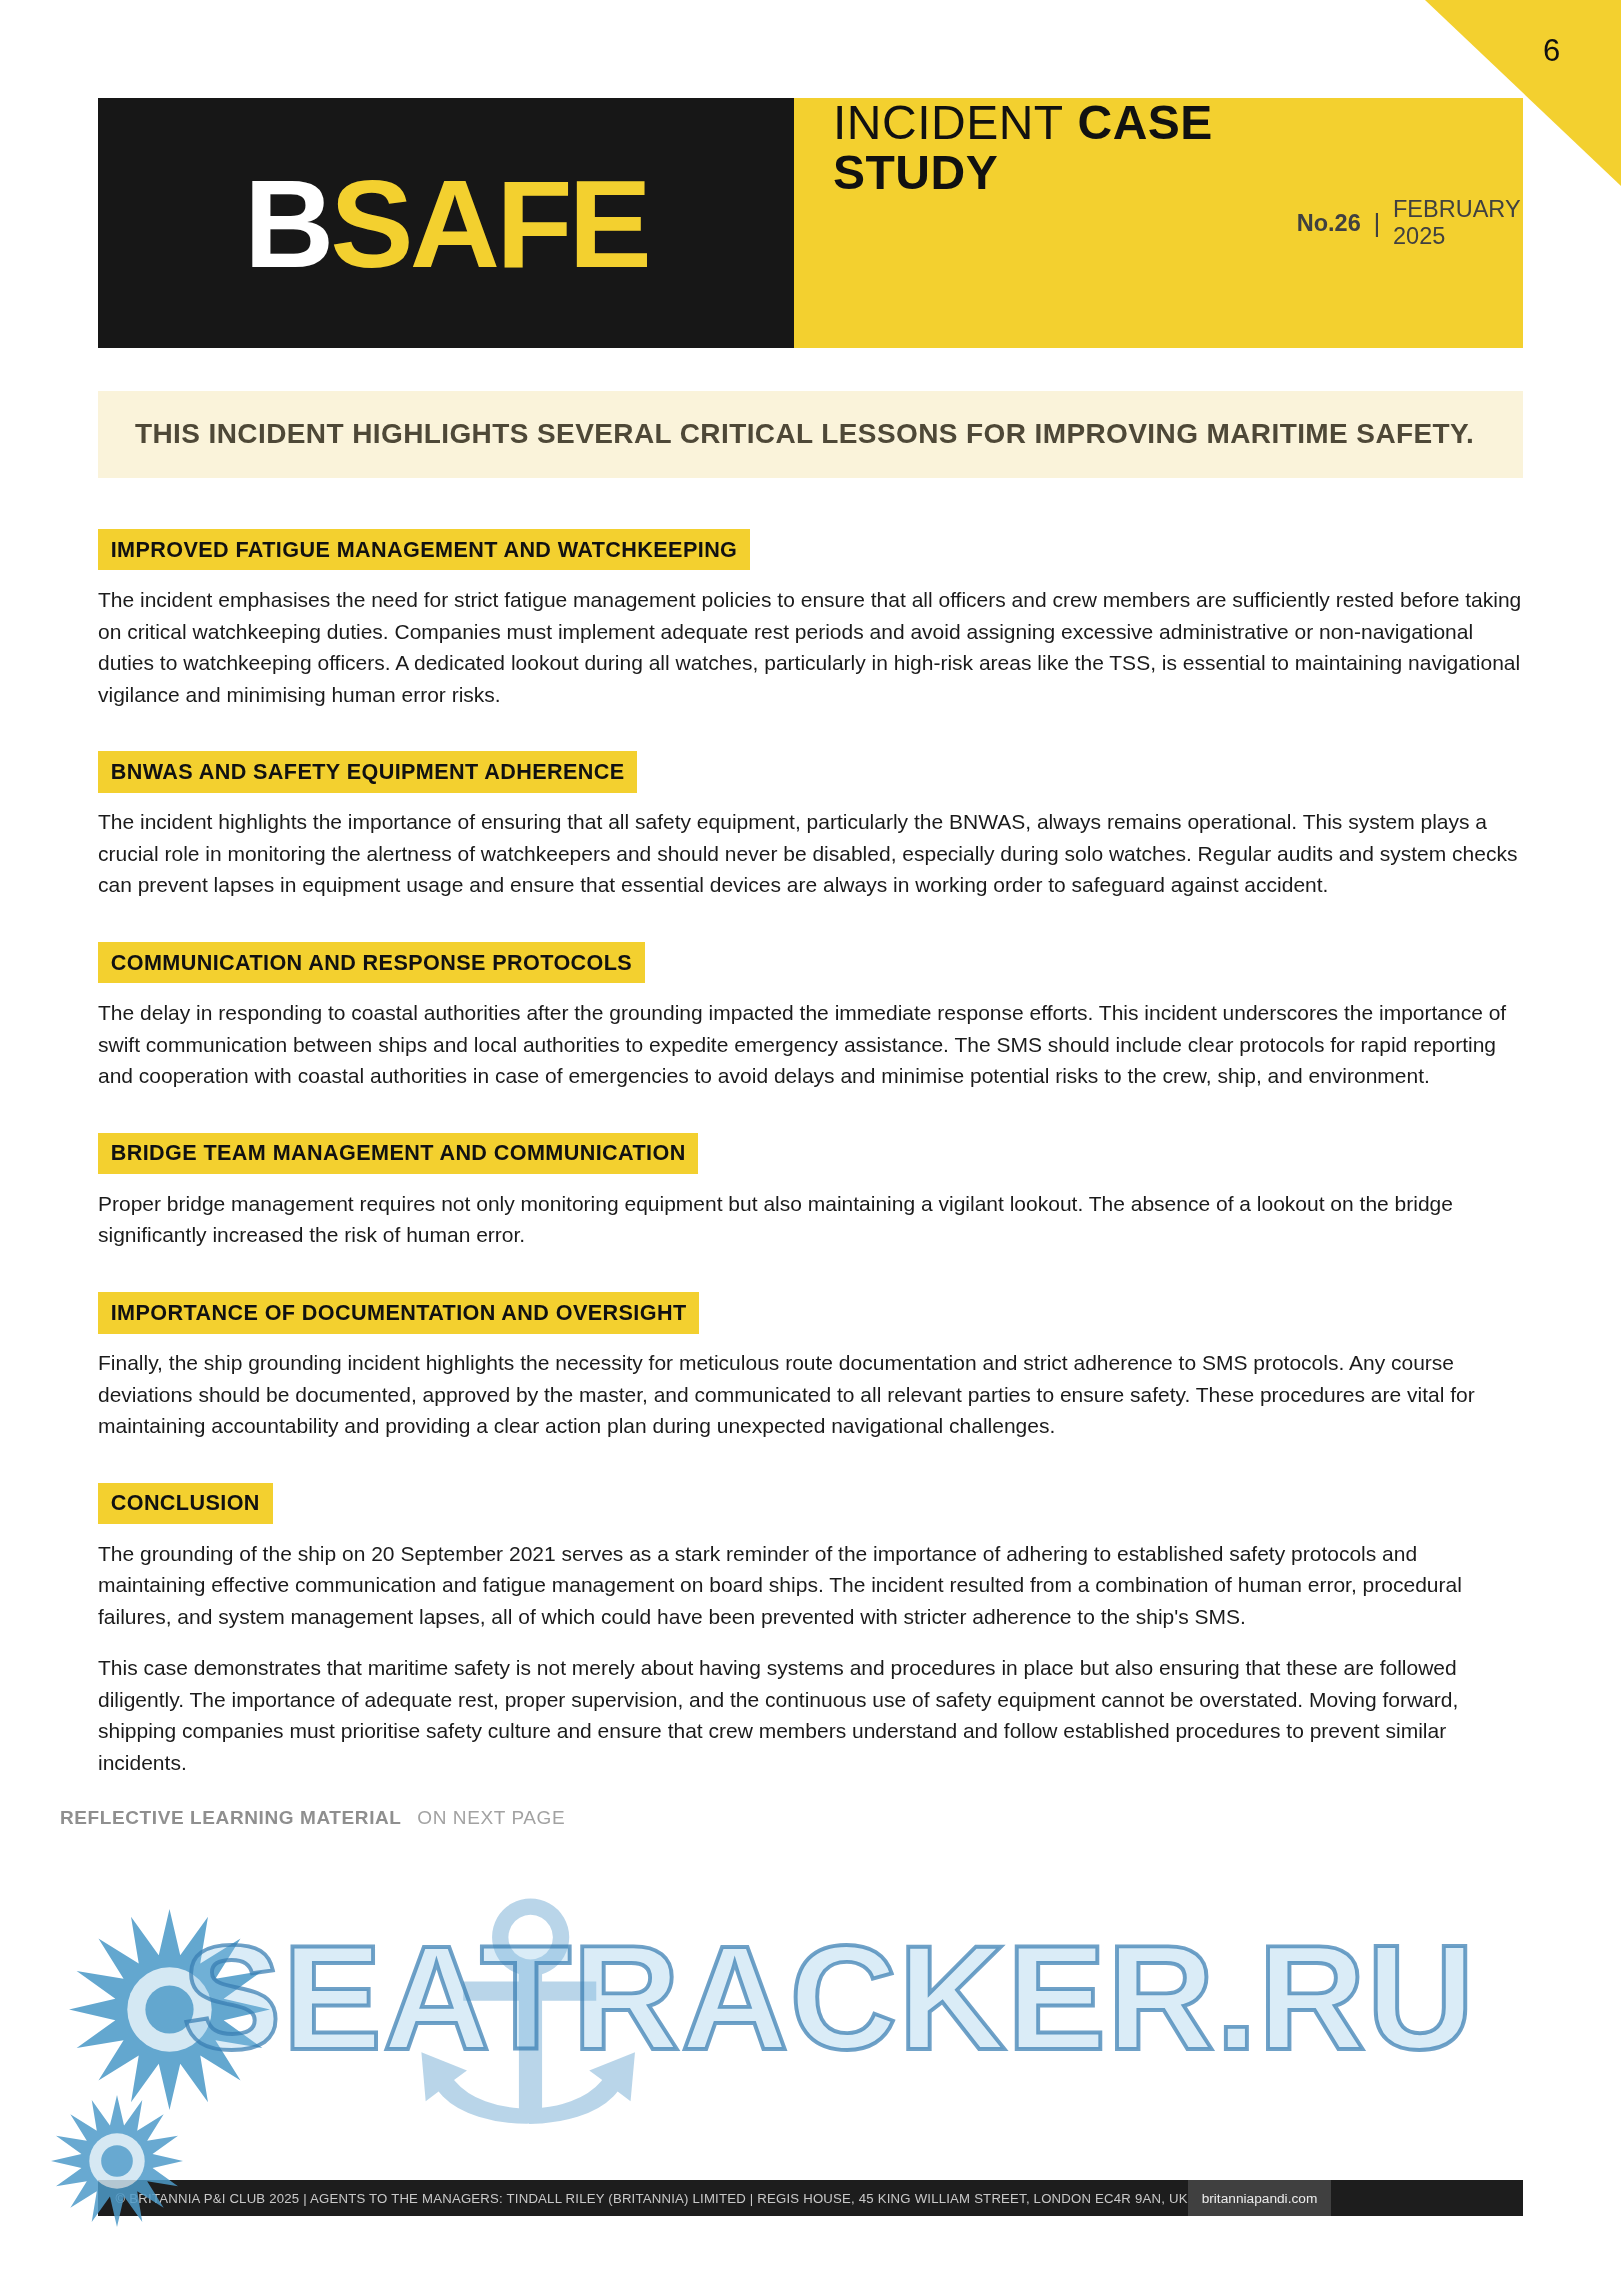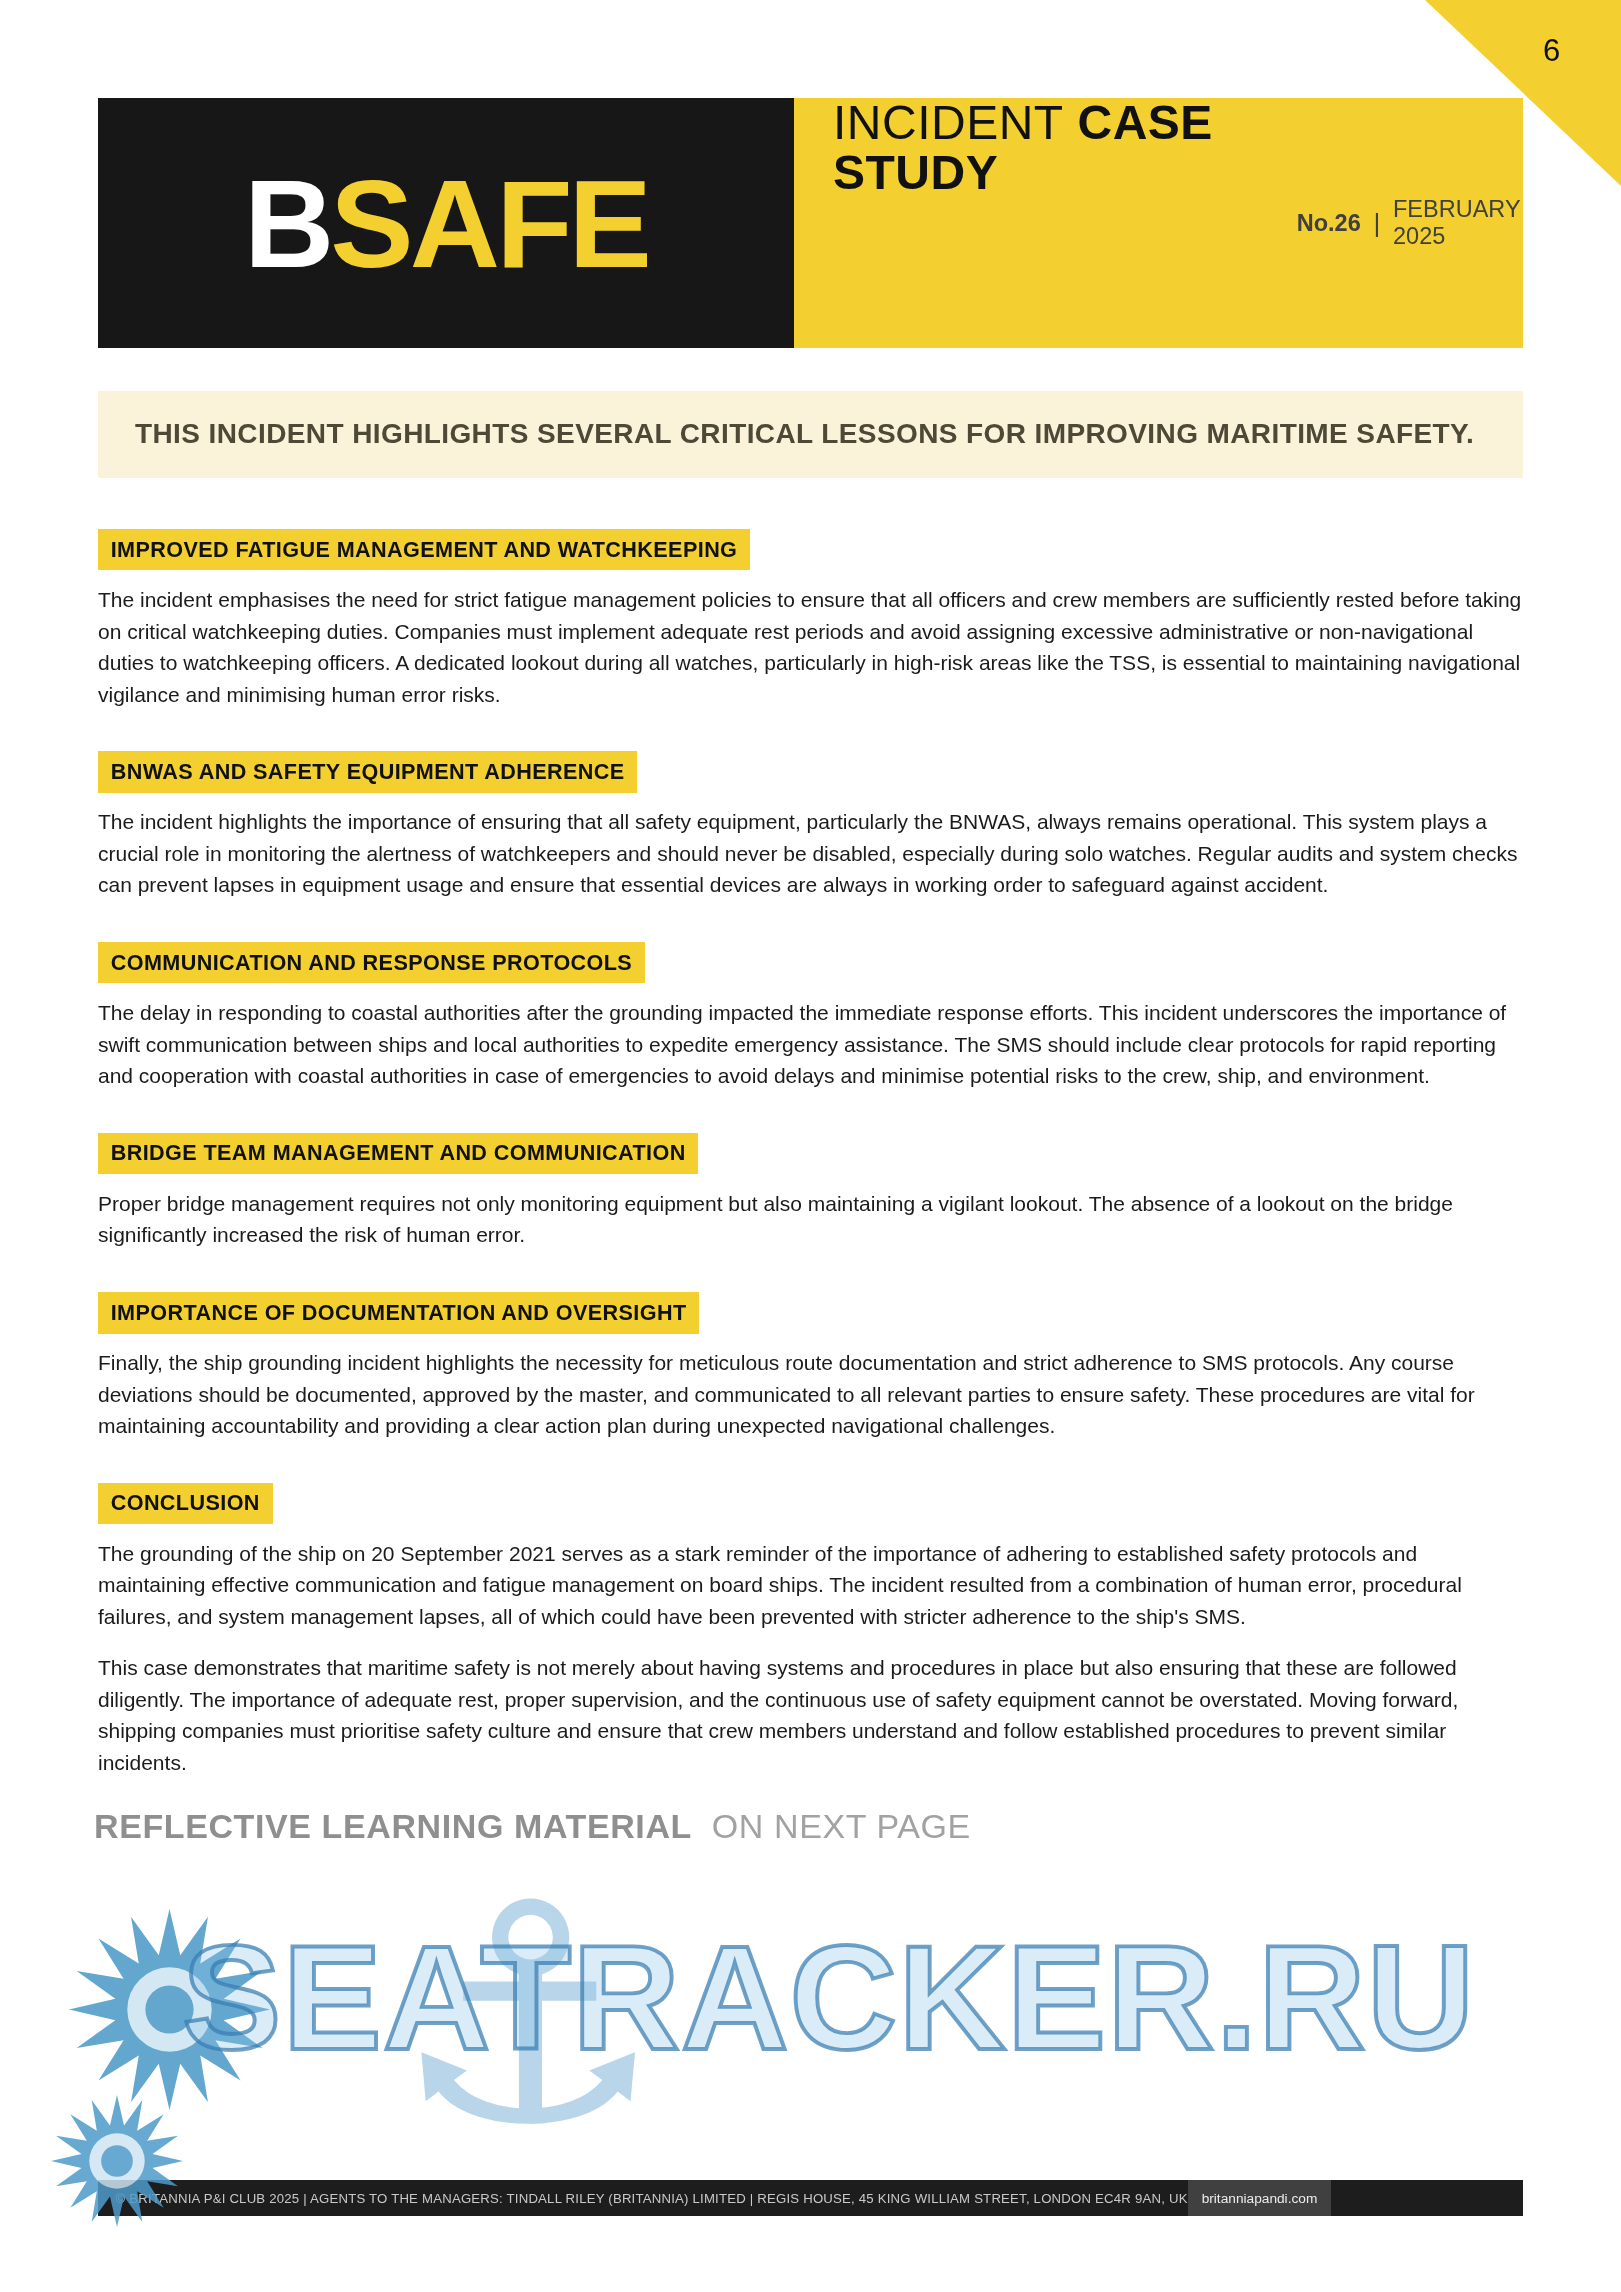--- a/index.html
+++ b/index.html
@@ -68,21 +68,21 @@
     font-size:21.6px; font-weight:700; color:#111;
     padding:7.8px 12.7px; letter-spacing:0.4px;
   }
   .section p {
     margin-top:13.7px; font-size:21px; line-height:1.5;
     color:var(--body-text,#1B1B1B);
   }
   .section p + p { margin-top:19.6px; }
 
   
-  .next-note { margin:29px 98px 0 94px; font-size:34px; letter-spacing:0.6px; }
+  .next-note { margin:29px 98px 0 60px; font-size:19px; letter-spacing:0.6px; }
   .next-note .strong { font-weight:700; color:var(--note-gray,#8F8F8F); }
   .next-note .light  { font-weight:400; color:#A2A2A2; margin-left:9.8px; }
 
   
   .footer {
     position:absolute; left:98px; right:98px; bottom:77px; height:36px;
     background:var(--footer-bg,#1D1D1D);
     display:flex; align-items:stretch; justify-content:flex-start;
     z-index:2;
   }

